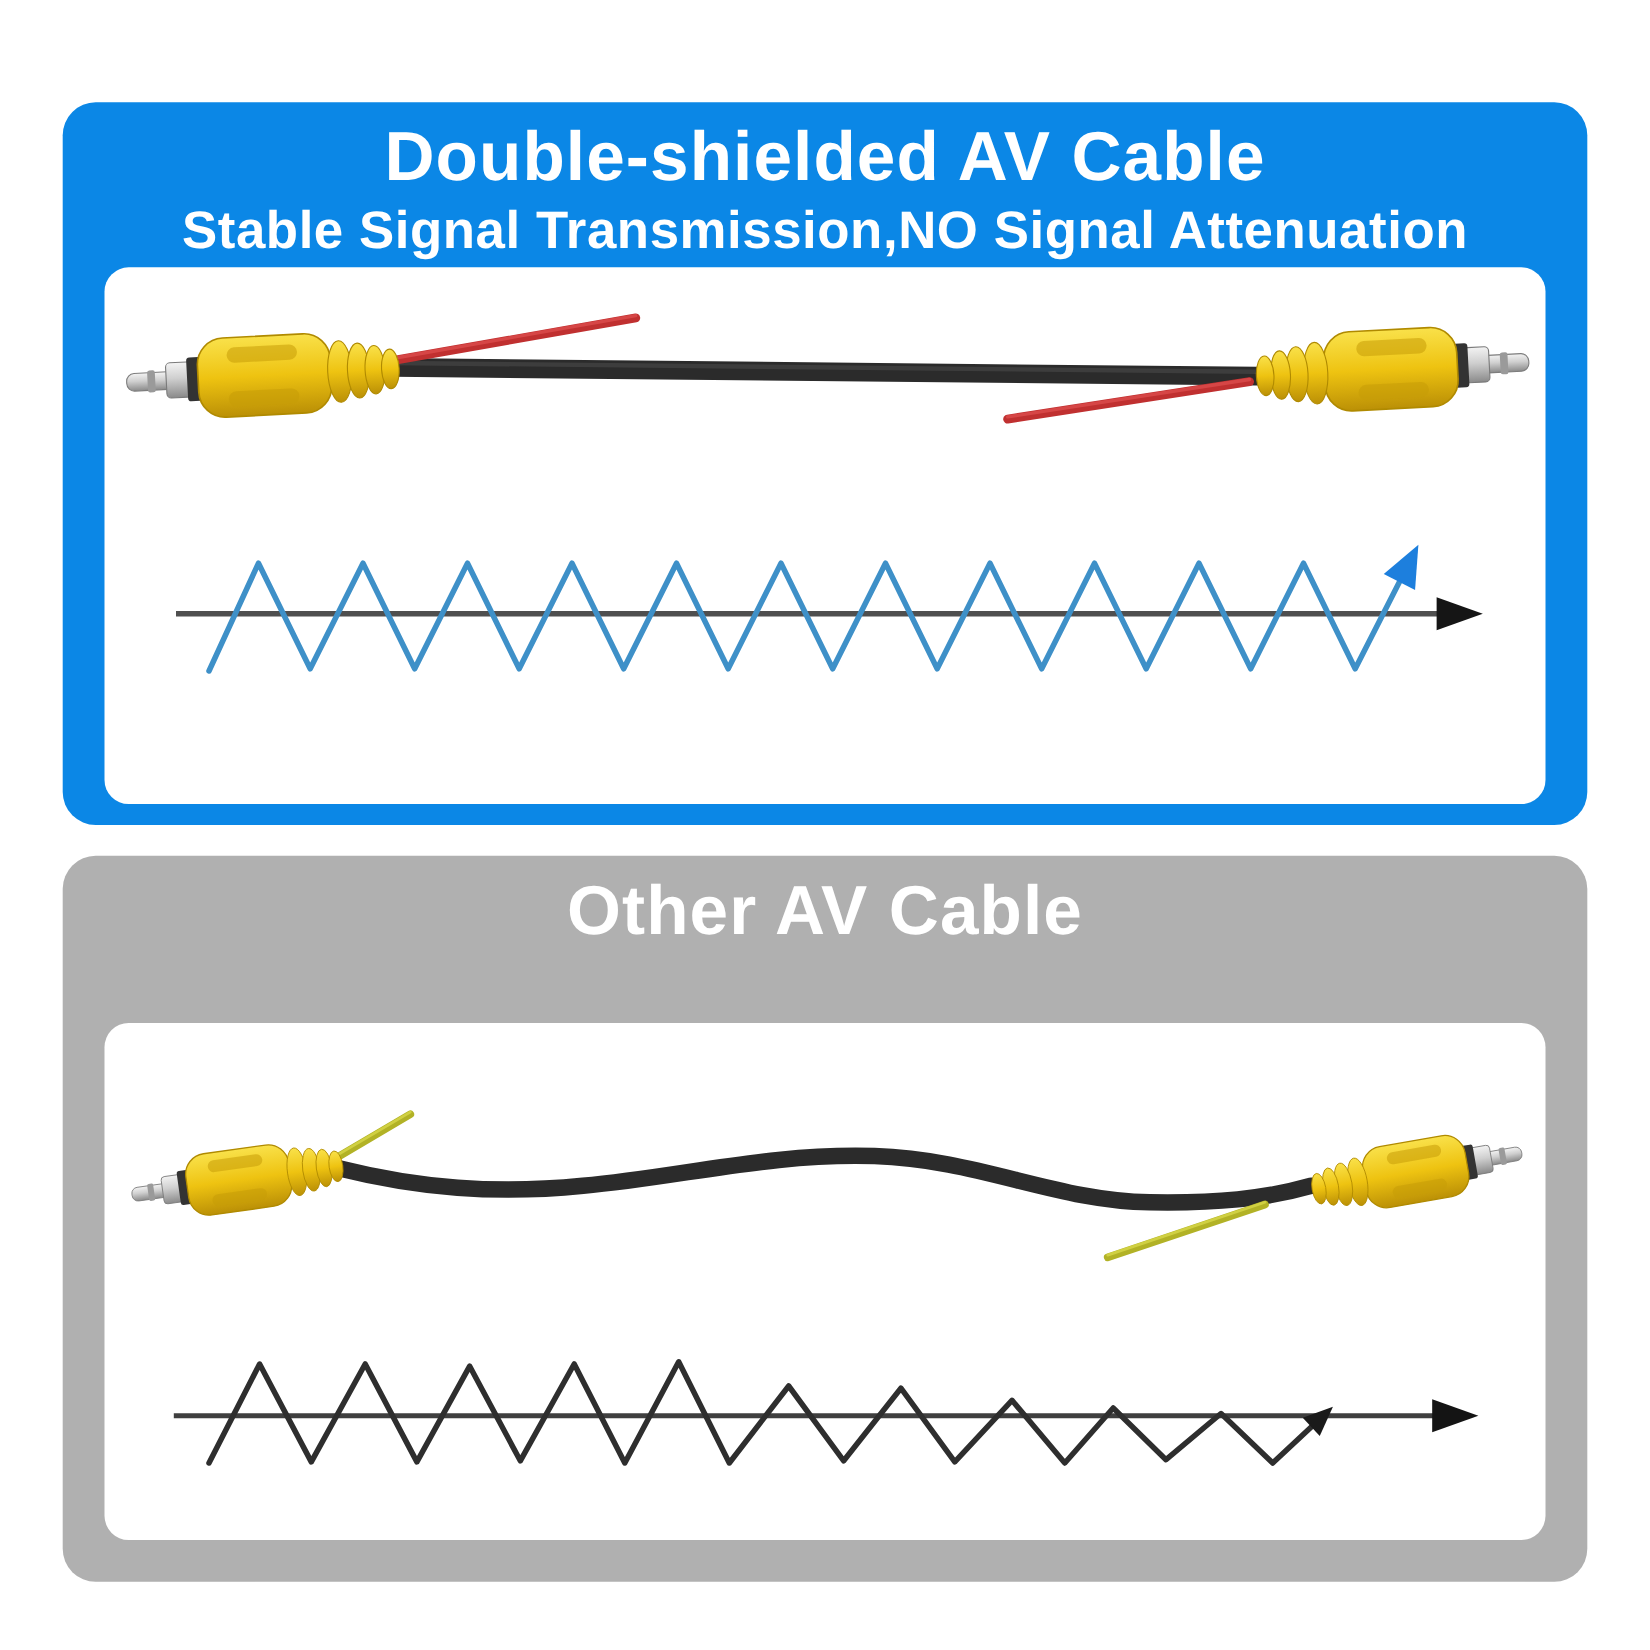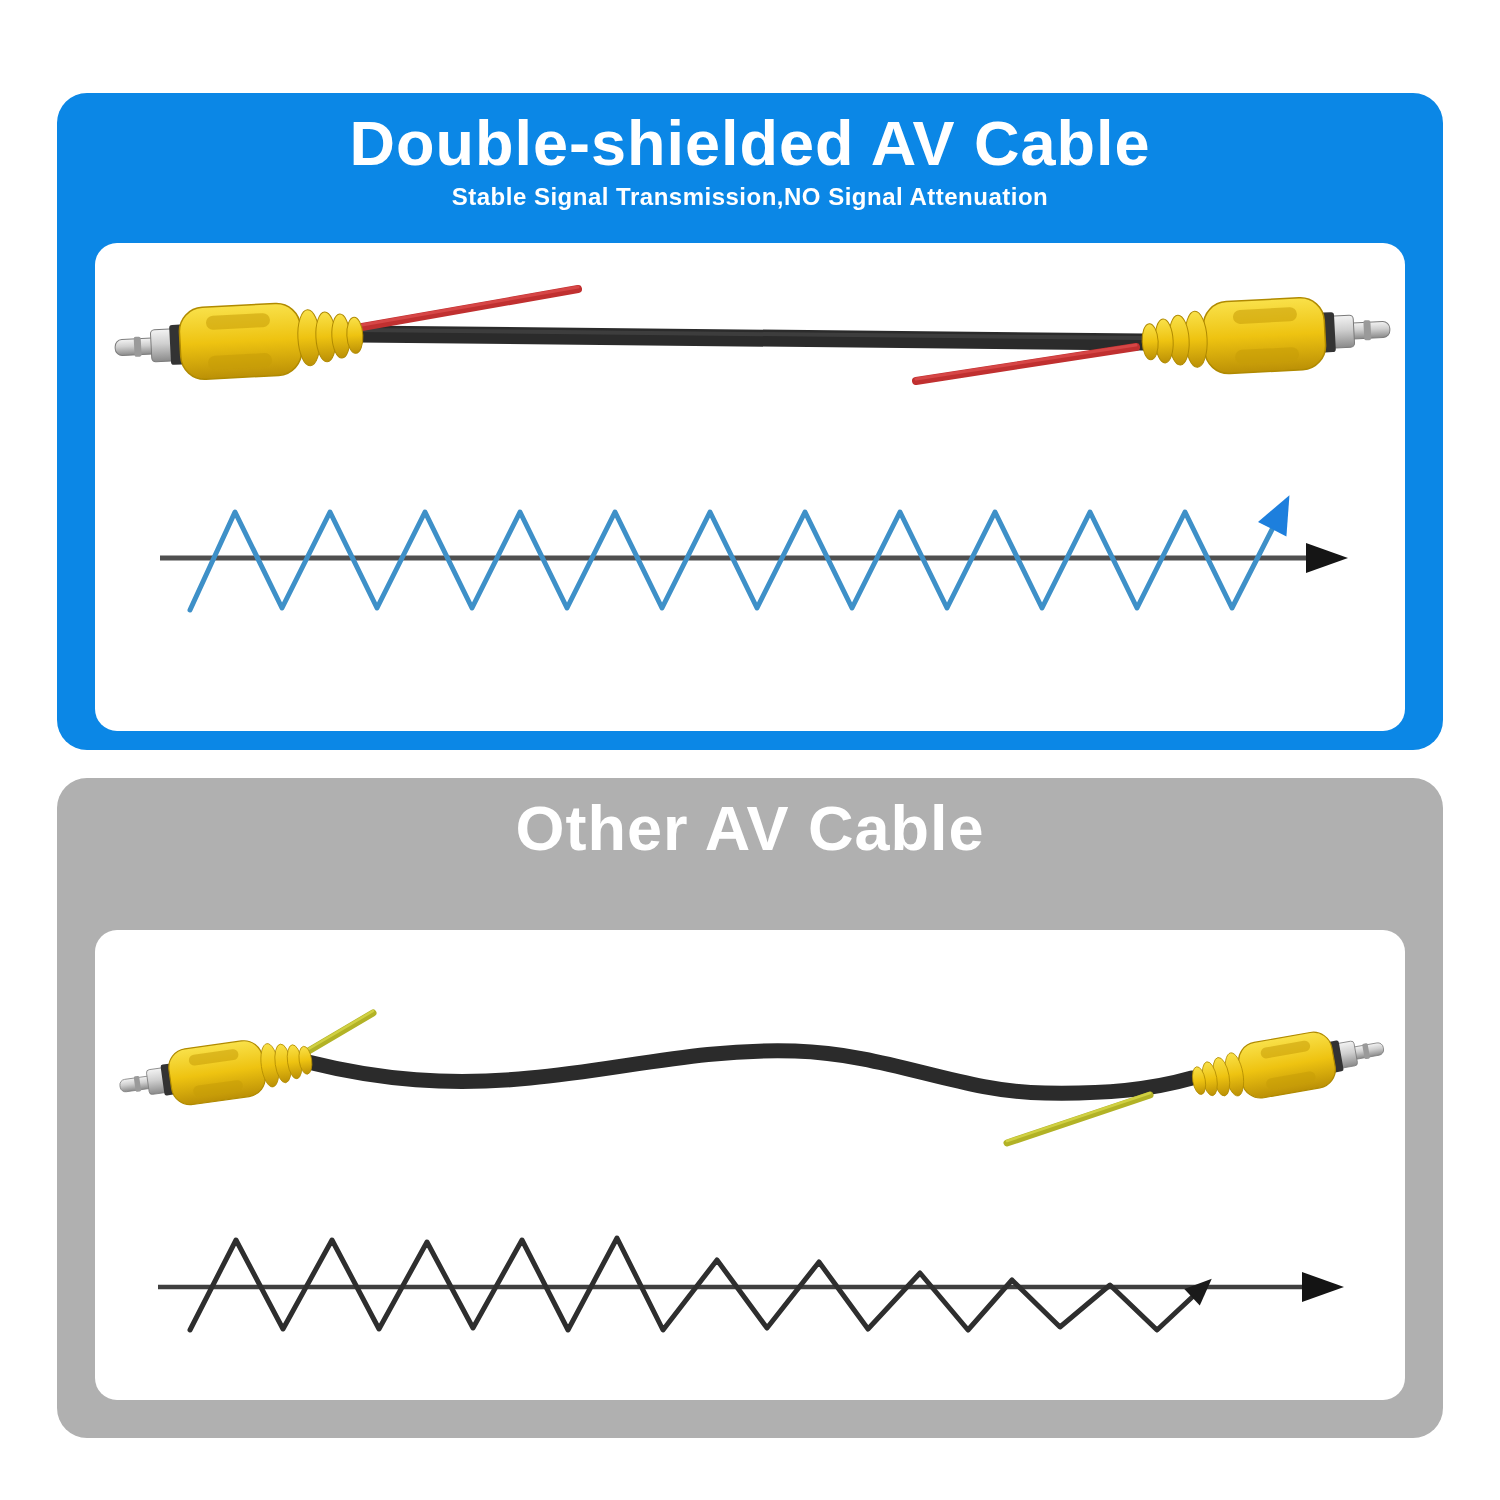--- a/index.html
+++ b/index.html
@@ -4,21 +4,21 @@
 <style>
   html,body{margin:0;padding:0;background:#ffffff;}
   .stage{
     position:relative;width:1500px;height:1500px;background:#ffffff;overflow:hidden;
     font-family:"Liberation Sans","DejaVu Sans",sans-serif;
   }
   .panel{position:absolute;left:57px;width:1386px;border-radius:30px;box-sizing:border-box;text-align:center;}
   .panel-top{top:57px;height:657px;margin-top:36px;}
   .panel-bottom{top:778px;height:660px;}
   .panel h1{margin:0;padding-top:16px;font-size:63px;line-height:1.1;font-weight:bold;letter-spacing:1px;}
-  .panel .sub{margin:6px 0 0 0;font-size:24px;line-height:1.1;font-weight:bold;letter-spacing:0.5px;}
+  .panel .sub{margin:6px 0 0 0;font-size:48px;line-height:1.1;font-weight:bold;letter-spacing:0.5px;}
   .inner{position:absolute;left:38px;width:1310px;background:#ffffff;border-radius:22px;}
   .inner-top{top:150px;height:488px;}
   .inner-bottom{top:152px;height:470px;}
   svg.art{position:absolute;left:0;top:0;width:1500px;height:1500px;pointer-events:none;}
 </style>
 </head>
 <body>
 
 <div class="stage">
 

